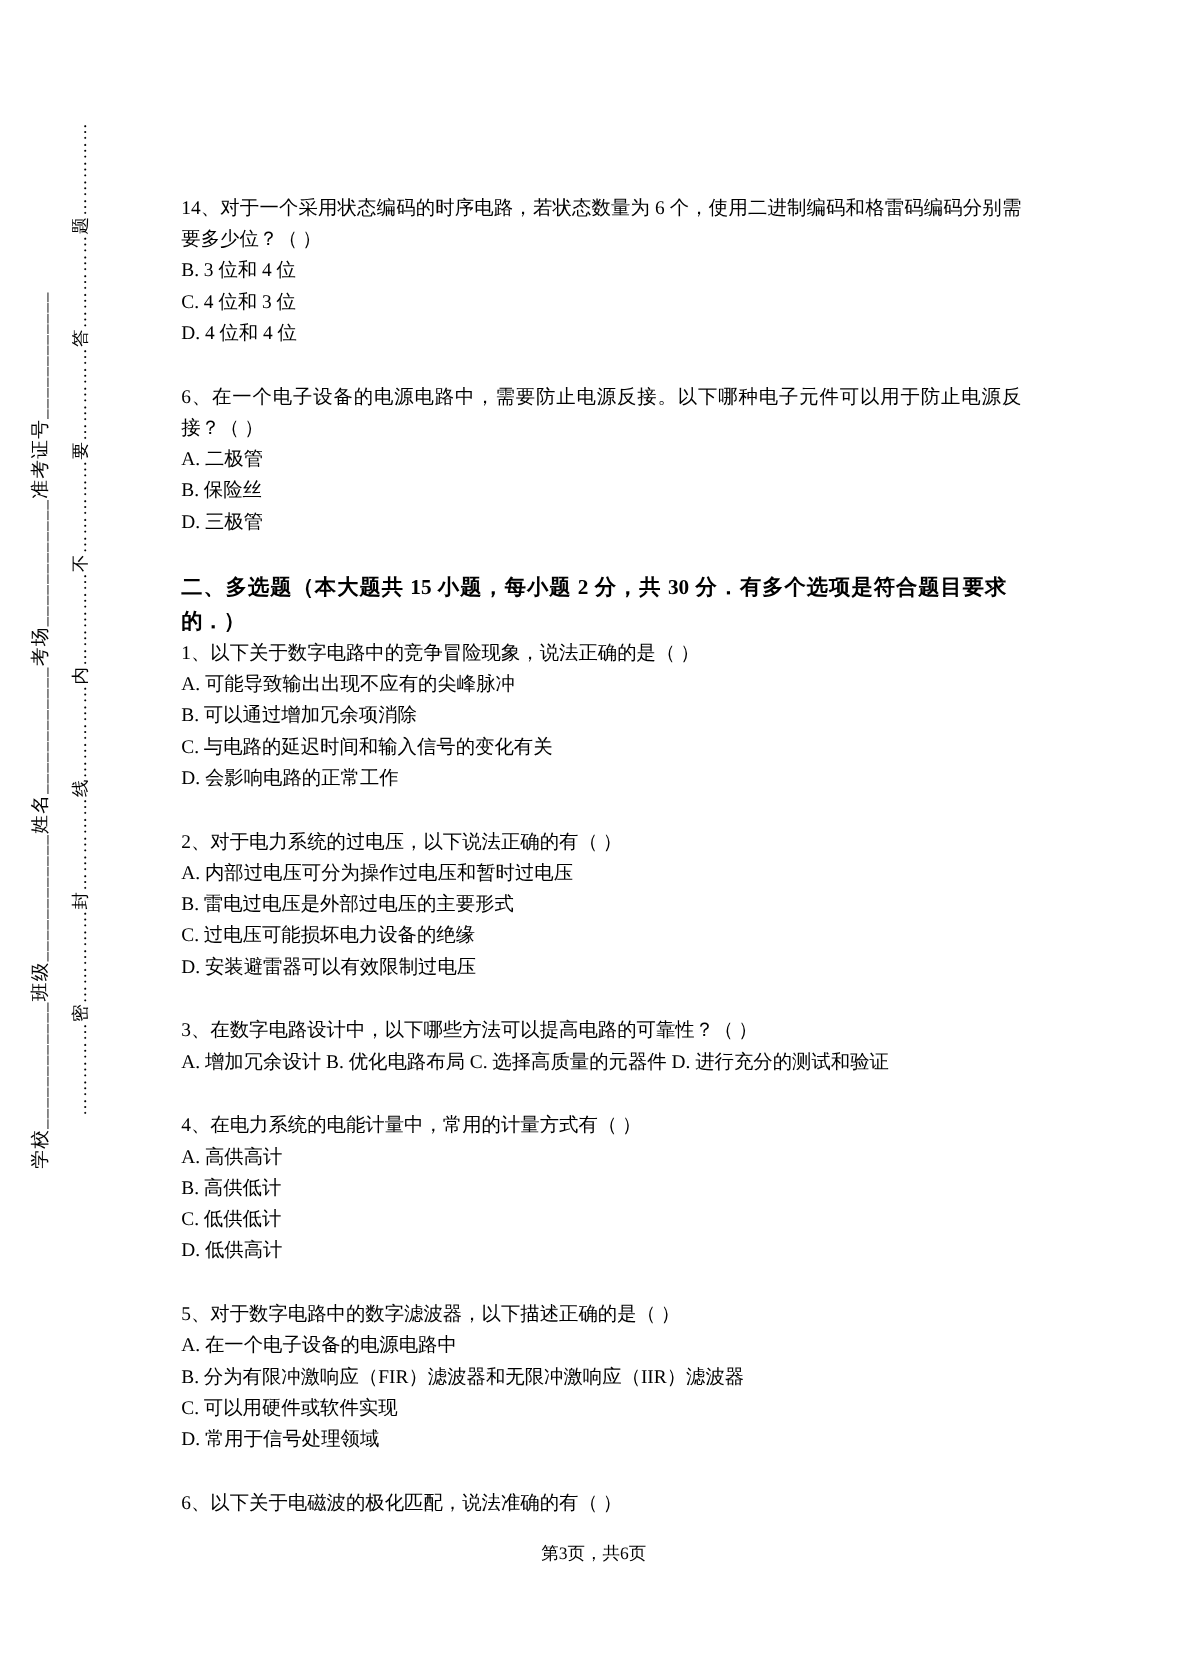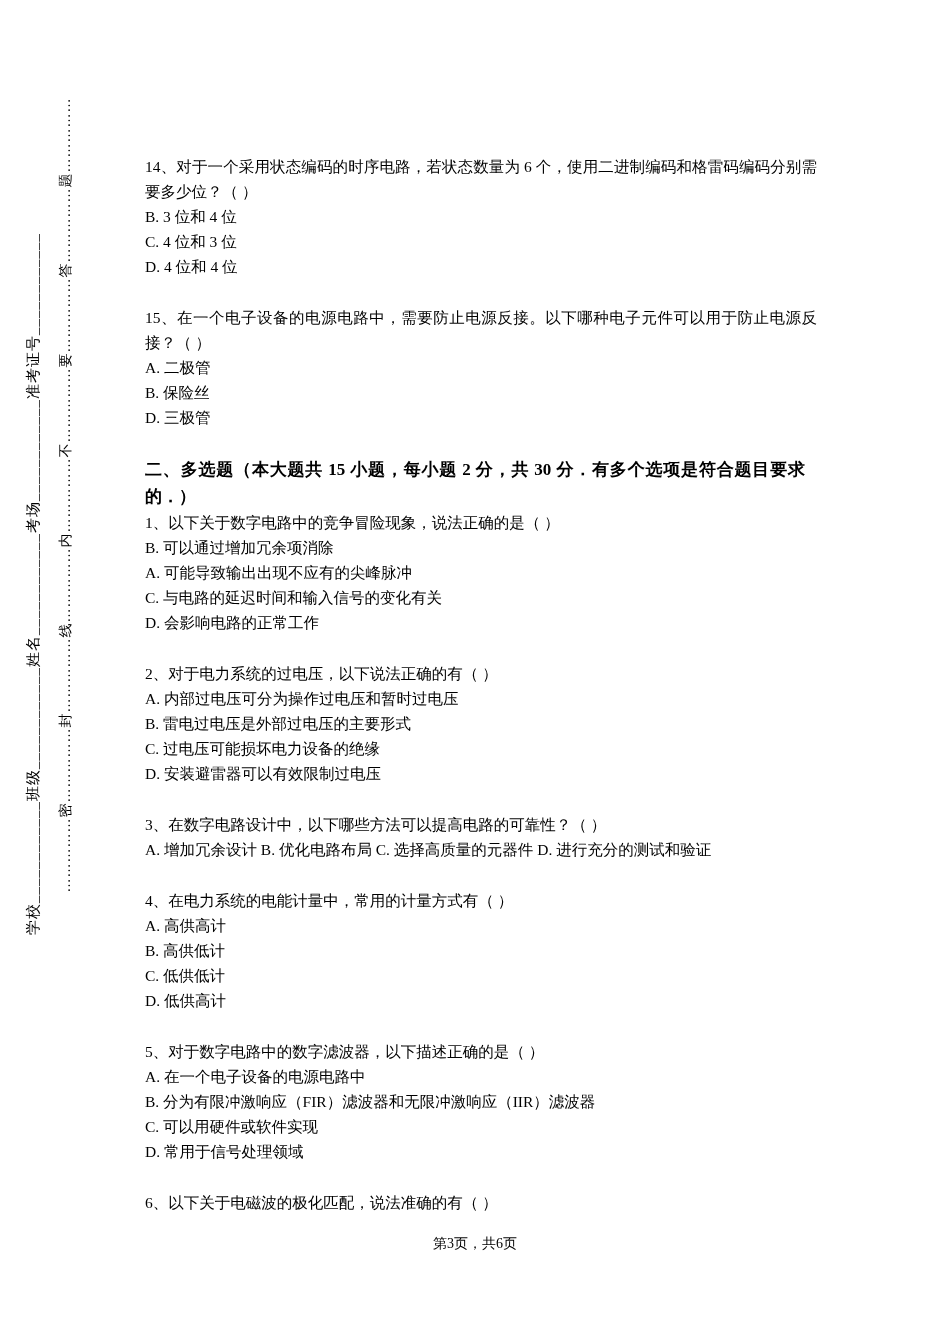--- a/index.html
+++ b/index.html
@@ -70,32 +70,32 @@
   <div class="content">
 
     <div class="question">
       <div class="stem">14、对于一个采用状态编码的时序电路，若状态数量为 6 个，使用二进制编码和格雷码编码分别需要多少位？（  ）</div>
       <div class="option">B.  3 位和 4 位</div>
       <div class="option">C.  4 位和 3 位</div>
       <div class="option">D.  4 位和 4 位</div>
     </div>
 
     <div class="question">
-      <div class="stem">15、在一个电子设备的电源电路中，需要防止电源反接。以下哪种电子元件可以用于防止电源反接？（  ）</div>
+      <div class="stem">6、在一个电子设备的电源电路中，需要防止电源反接。以下哪种电子元件可以用于防止电源反接？（  ）</div>
       <div class="option">A.  二极管</div>
       <div class="option">B.  保险丝</div>
       <div class="option">D.  三极管</div>
     </div>
 
     <div class="section-title">二、多选题（本大题共 15 小题，每小题 2 分，共 30 分．有多个选项是符合题目要求的．）</div>
 
     <div class="question">
       <div class="stem">1、以下关于数字电路中的竞争冒险现象，说法正确的是（  ）</div>
+      <div class="option">A.  可能导致输出出现不应有的尖峰脉冲</div>
       <div class="option">B.  可以通过增加冗余项消除</div>
-      <div class="option">A.  可能导致输出出现不应有的尖峰脉冲</div>
       <div class="option">C.  与电路的延迟时间和输入信号的变化有关</div>
       <div class="option">D.  会影响电路的正常工作</div>
     </div>
 
     <div class="question">
       <div class="stem">2、对于电力系统的过电压，以下说法正确的有（  ）</div>
       <div class="option">A.  内部过电压可分为操作过电压和暂时过电压</div>
       <div class="option">B.  雷电过电压是外部过电压的主要形式</div>
       <div class="option">C.  过电压可能损坏电力设备的绝缘</div>
       <div class="option">D.  安装避雷器可以有效限制过电压</div>

